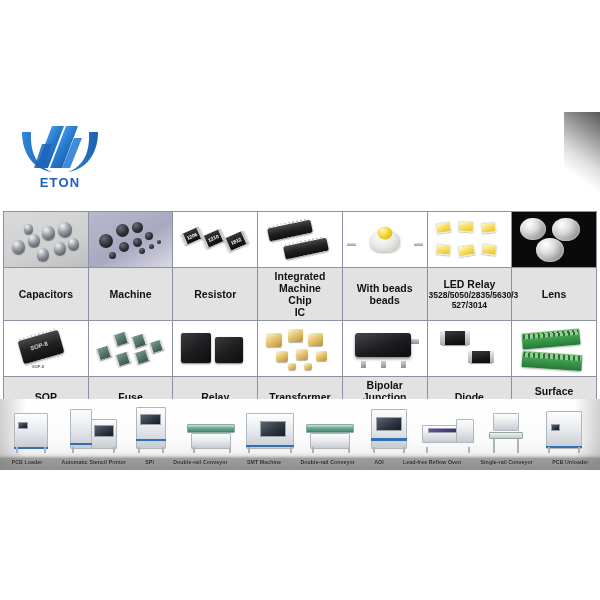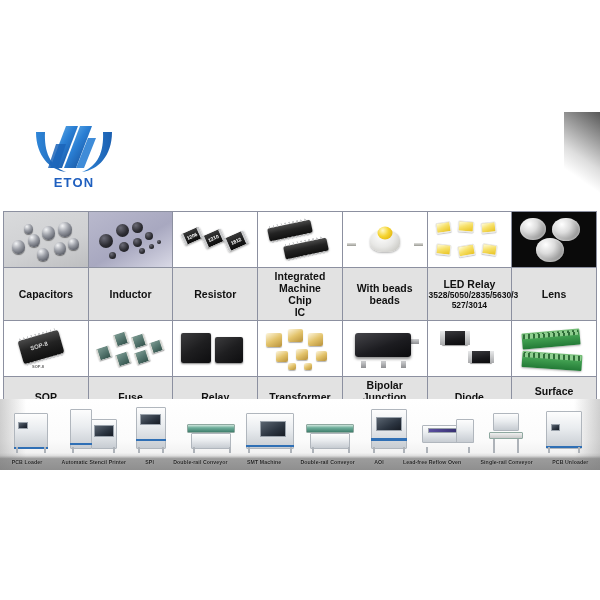--- a/index.html
+++ b/index.html
@@ -26,21 +26,21 @@
   }
   .header-corner {
     position: absolute;
     right: 0; top: 0;
     width: 36px; height: 88px;
     background: linear-gradient(215deg, #3a3a3a 0%, #8e8e8e 28%, #d8d8d8 52%, #ffffff 72%);
     opacity: .85;
   }
   .logo-wrap {
     position: absolute;
-    left: 26px; top: 6px;
+    left: 12px; top: 6px;
     width: 96px; height: 76px;
   }
   .logo-text {
     position: absolute;
     left: 0; bottom: 4px;
     width: 96px;
     text-align: center;
     font-size: 13px;
     font-weight: bold;
     letter-spacing: 1.2px;
@@ -427,21 +427,21 @@
           <div class="scene bg-lens">
             <div class="lens" style="left:8px;top:6px;width:26px;height:22px;"></div>
             <div class="lens" style="left:40px;top:6px;width:28px;height:23px;"></div>
             <div class="lens" style="left:24px;top:26px;width:28px;height:24px;"></div>
           </div>
         </td>
       </tr>
 
       <tr>
         <td class="lbl">Capacitors</td>
-        <td class="lbl">Inductor</td>
+        <td class="lbl">Machine</td>
         <td class="lbl">Resistor</td>
         <td class="lbl">
             <div>Integrated Machine</div>
             <div>Chip</div>
             <div>IC</div>
           </td>
         <td class="lbl">With beads beads</td>
         <td class="lbl">
           <span>LED Relay</span>
           <span class="sub">

